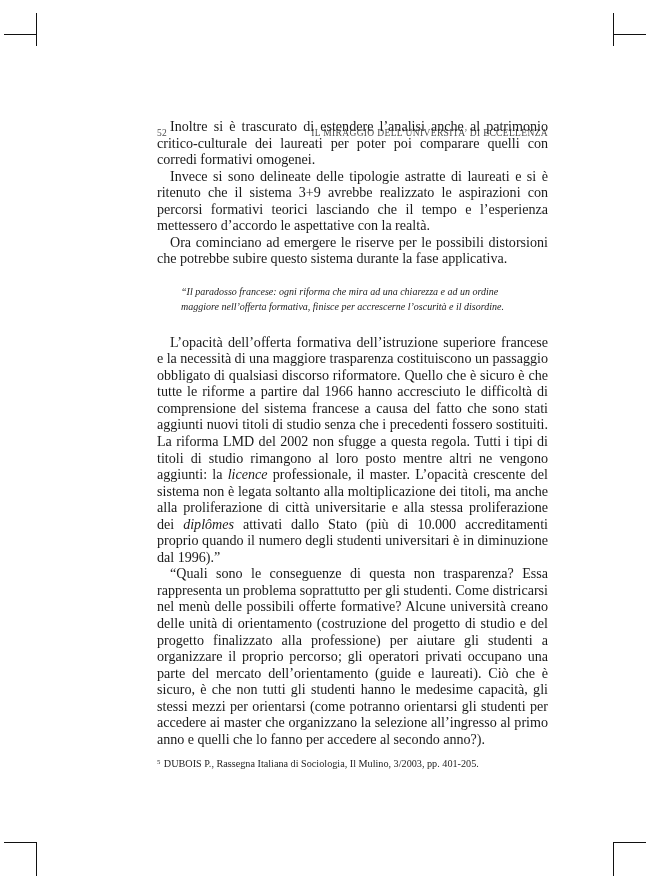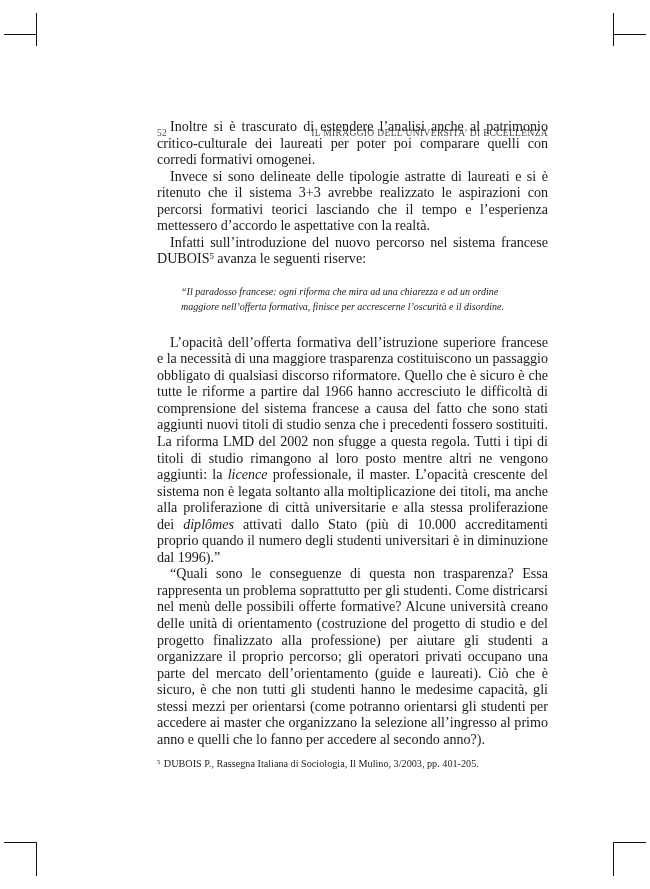--- a/index.html
+++ b/index.html
@@ -132,23 +132,23 @@
 <div class="page">
 
   <div class="running-head">
     <span class="folio">52</span>
     <span class="head-title">IL MIRAGGIO DELL’UNIVERSITA’ DI ECCELLENZA</span>
   </div>
 
   <div class="body-col">
 
     <p class="para">Inoltre si è trascurato di estendere l’analisi anche al patrimonio critico-culturale dei laureati per poter poi comparare quelli con corredi formativi omogenei.</p>
-    <p class="para">Invece si sono delineate delle tipologie astratte di laureati e si è ritenuto che il sistema 3+3 avrebbe realizzato le aspirazioni con percorsi formativi teorici lasciando che il tempo e l’esperienza mettessero d’accordo le aspettative con la realtà.</p>
+    <p class="para">Invece si sono delineate delle tipologie astratte di laureati e si è ritenuto che il sistema 3+9 avrebbe realizzato le aspirazioni con percorsi formativi teorici lasciando che il tempo e l’esperienza mettessero d’accordo le aspettative con la realtà.</p>
+    <p class="para">Ora cominciano ad emergere le riserve per le possibili distorsioni che potrebbe subire questo sistema durante la fase applicativa.</p>
 
-    <p class="para"><span>Infatti sull’introduzione del nuovo percorso nel sistema francese DUBOIS</span><sup>5</sup><span> avanza le seguenti riserve:</span></p>
 
     <blockquote class="quote">“Il paradosso francese: ogni riforma che mira ad una chiarezza e ad un ordine maggiore nell’offerta formativa, finisce per accrescerne l’oscurità e il disordine.</blockquote>
 
     <p class="para"><span>L’opacità dell’offerta formativa dell’istruzione superiore francese e la necessità di una maggiore trasparenza costituiscono un passaggio obbligato di qualsiasi discorso riformatore. Quello che è sicuro è che tutte le riforme a partire dal 1966 hanno accresciuto le difficoltà di comprensione del sistema francese a causa del fatto che sono stati aggiunti nuovi titoli di studio senza che i precedenti fossero sostituiti. La riforma LMD del 2002 non sfugge a questa regola. Tutti i tipi di titoli di studio rimangono al loro posto mentre altri ne vengono aggiunti: la </span><i>licence</i><span> professionale, il master. L’opacità crescente del sistema non è legata soltanto alla moltiplicazione dei titoli, ma anche alla proliferazione di città universitarie e alla stessa proliferazione dei </span><i>diplômes</i><span> attivati dallo Stato (più di 10.000 accreditamenti proprio quando il numero degli studenti universitari è in diminuzione dal 1996).”</span></p>
 
     <p class="para">“Quali sono le conseguenze di questa non trasparenza? Essa rappresenta un problema soprattutto per gli studenti. Come districarsi nel menù delle possibili offerte formative? Alcune università creano delle unità di orientamento (costruzione del progetto di studio e del progetto finalizzato alla professione) per aiutare gli studenti a organizzare il proprio percorso; gli operatori privati occupano una parte del mercato dell’orientamento (guide e laureati). Ciò che è sicuro, è che non tutti gli studenti hanno le medesime capacità, gli stessi mezzi per orientarsi (come potranno orientarsi gli studenti per accedere ai master che organizzano la selezione all’ingresso al primo anno e quelli che lo fanno per accedere al secondo anno?).</p>
 
   </div>
 </div>
 

